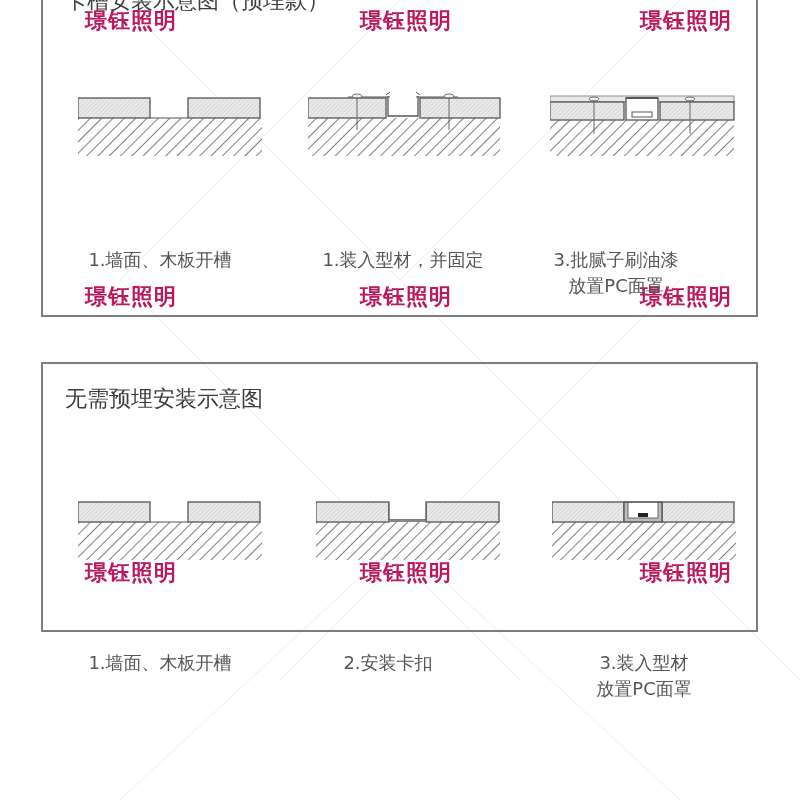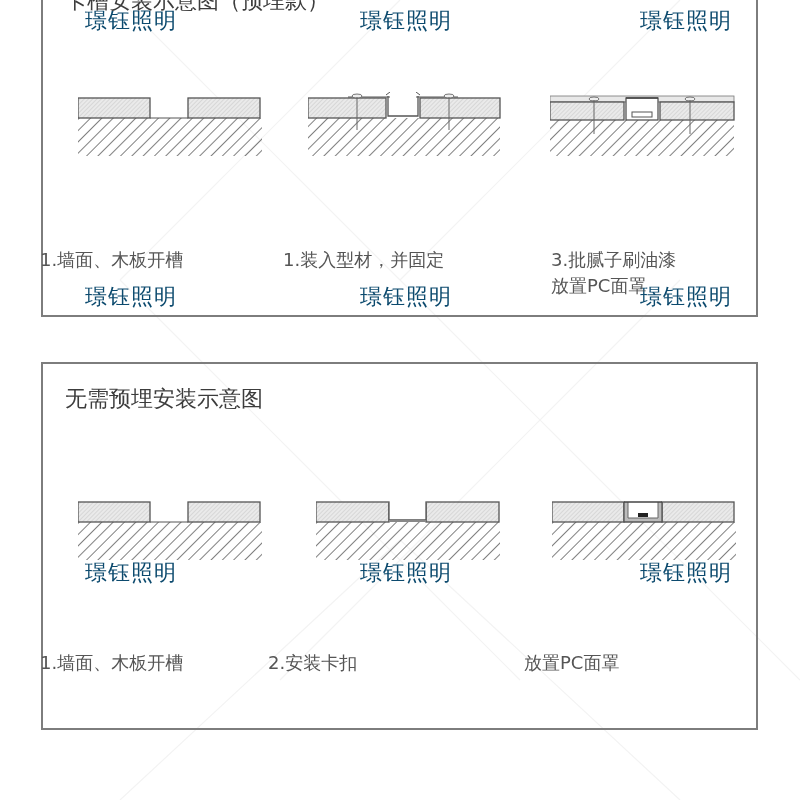--- a/index.html
+++ b/index.html
@@ -4,37 +4,37 @@
   <style>
     html, body { margin: 0; padding: 0; }
     body {
       width: 800px; height: 800px; overflow: hidden; position: relative;
       background: #ffffff;
       font-family: "DejaVu Sans", "Liberation Sans", sans-serif;
       color: #4a4a4a;
     }
     .wm-lines { position: absolute; left: 0; top: 0; width: 800px; height: 800px; pointer-events: none; }
     .watermark {
-      position: absolute; font-size: 22px; color: #0c4a6e; letter-spacing: 1px;
-      white-space: nowrap; pointer-events: none;
+      position: absolute; font-size: 22px; color: #be185d; letter-spacing: 1px;
+      white-space: nowrap; pointer-events: none; font-weight: bold;
     }
     .panel {
       position: absolute; left: 41px; width: 717px;
       border: 2px solid #7d7d7d; background: transparent; box-sizing: border-box;
     }
     #panel-1 { top: -10px; height: 327px; }
-    #panel-2 { top: 362px; height: 368px; }
+    #panel-2 { top: 362px; height: 270px; }
     .panel-title {
       position: absolute; left: 22px; font-size: 22px; color: #3c3c3c; white-space: nowrap;
     }
     #panel-1 .panel-title { top: -6px; }
     #panel-2 .panel-title { top: 20px; }
     .diagram { position: absolute; }
     .caption {
-      position: absolute; width: 240px; text-align: left;
+      position: absolute; width: 240px; text-align: center;
       font-size: 18px; line-height: 26px; color: #555; white-space: nowrap;
     }
   </style>
 </head>
 <body>
 
 <svg class="wm-lines" viewBox="0 0 800 800">
   <g stroke="#f3f3f3" stroke-width="1.2" fill="none">
     <line x1="120" y1="0" x2="400" y2="280"></line>
     <line x1="400" y1="0" x2="120" y2="280"></line>
@@ -112,21 +112,21 @@
   <ellipse cx="140" cy="5" rx="5" ry="2" fill="#eee" stroke="#555" stroke-width="0.8"></ellipse>
   <line x1="140" y1="6" x2="140" y2="40" stroke="#666" stroke-width="1"></line>
 </svg>
 
 <div class="caption" style="left:40px;top:247px">
   <div>1.墙面、木板开槽</div>
 </div>
 <div class="caption" style="left:283px;top:247px">
   <div>1.装入型材，并固定</div>
 </div>
-<div class="caption" style="left:551px;top:247px">
+<div class="caption" style="left:496px;top:247px">
   <div>3.批腻子刷油漆</div>
   <div>放置PC面罩</div>
 </div>
 
 <div class="panel" id="panel-2">
   <div class="panel-title">无需预埋安装示意图</div>
 </div>
 
 <svg class="diagram" style="left:78px;top:500px" width="186" height="62" viewBox="0 0 186 62">
   <rect x="0" y="22" width="184" height="38" fill="url(#hatch-wall)"></rect>
@@ -153,14 +153,15 @@
   <rect x="86" y="13" width="10" height="4" fill="#222"></rect>
 </svg>
 
 <div class="caption" style="left:40px;top:650px">
   <div>1.墙面、木板开槽</div>
 </div>
 <div class="caption" style="left:268px;top:650px">
   <div>2.安装卡扣</div>
 </div>
 <div class="caption" style="left:524px;top:650px">
+  <div>3.装入型材</div>
   <div>放置PC面罩</div>
 </div>
 
 </body></html>

